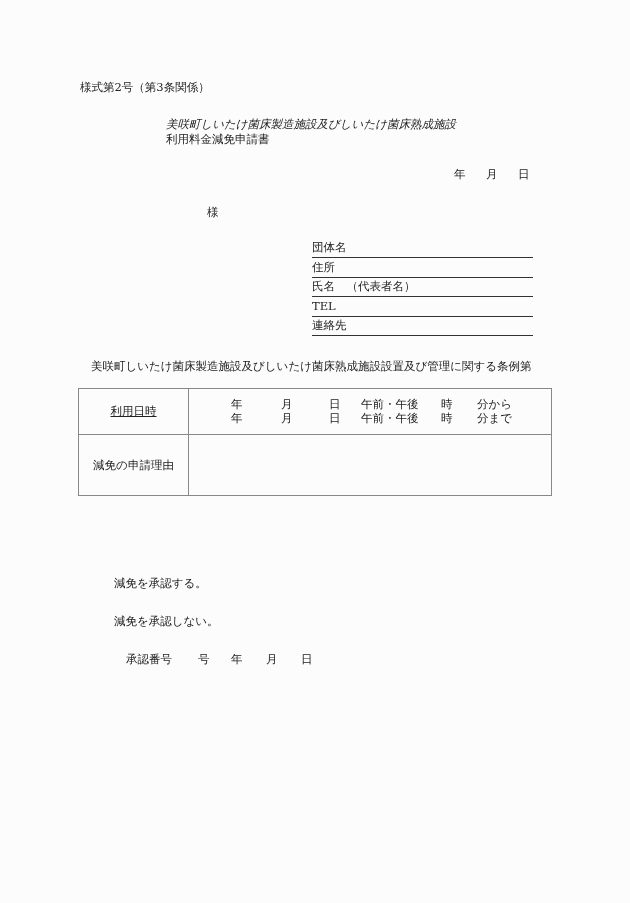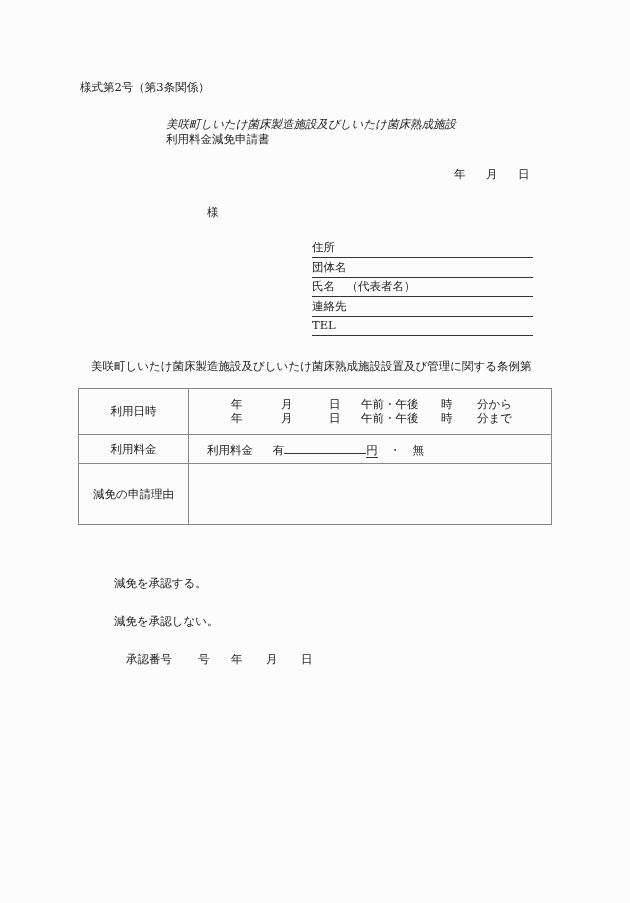--- a/index.html
+++ b/index.html
@@ -21,21 +21,21 @@
     margin-bottom: 1.5px; font-size: 11.5px;
   }
   .body-text { left: 80px; top: 352px; width: 475px; line-height: 16.5px; white-space: normal; margin-top: 6px; }
   .body-text .indent { padding-left: 11px; }
   table.form-table {
     position: absolute; left: 78px; top: 388px; width: 474px;
     border-collapse: collapse; font-size: 11.5px;
   }
   table.form-table td { border: 1px solid #888; padding: 0; vertical-align: middle; }
   td.label { width: 109px; text-align: center; }
-  .row-date td { height: 45px; }
+  .row-date td { height: 45px; text-decoration: underline; }
   .row-facility td { height: 28px; }
   .row-fee td { height: 28px; }
   .row-reason td { height: 60px; }
   .date-lines { padding-left: 42px; line-height: 13.5px; }
   .date-lines .seg { display: inline-block; }
   .cell-text { padding-left: 18px; }
   .fee-blank { display: inline-block; width: 82px; border-bottom: 1px solid #333; height: 12px; vertical-align: baseline; }
   .yen { border-bottom: 1px solid #333; }
   .approve { left: 114px; top: 576px; }
   .not-approve { left: 114px; top: 614px; }
@@ -50,25 +50,25 @@
 <div class="abs title-1">美咲町しいたけ菌床製造施設及びしいたけ菌床熟成施設</div>
 <div class="abs title-2">利用料金減免申請書</div>
 
 <div class="abs date-row">
   <span style="width:32px;">年</span><span style="width:32px;">月</span><span>日</span>
 </div>
 
 <div class="abs addressee">様</div>
 
 <div class="abs applicant">
+  <div class="line"><span>団体名</span></div>
   <div class="line"><span>住所</span></div>
-  <div class="line"><span>団体名</span></div>
   <div class="line"><span>氏名　（代表者名）</span></div>
+  <div class="line"><span>TEL</span></div>
   <div class="line"><span>連絡先</span></div>
-  <div class="line"><span>TEL</span></div>
 </div>
 
 <div class="abs body-text">
   <div class="indent">美咲町しいたけ菌床製造施設及びしいたけ菌床熟成施設設置及び管理に関する条例第</div>
 </div>
 
 <table class="form-table">
   <tbody>
       <tr class="row-date">
     <td class="label">利用日時</td>
@@ -76,29 +76,20 @@
       <div class="date-lines">
         <div>
           <span class="seg" style="width:50px">年</span><span class="seg" style="width:48px">月</span><span class="seg" style="width:32px">日</span><span class="seg" style="width:80px">午前・午後</span><span class="seg" style="width:36px">時</span><span class="seg">分から</span>
         </div>
         <div>
           <span class="seg" style="width:50px">年</span><span class="seg" style="width:48px">月</span><span class="seg" style="width:32px">日</span><span class="seg" style="width:80px">午前・午後</span><span class="seg" style="width:36px">時</span><span class="seg">分まで</span>
         </div>
       </div>
     </td>
   </tr>
-  <tr class="row-fee">
-    <td class="label">利用料金</td>
-    <td>
-      <span class="cell-text">利用料金</span>
-      <span style="display:inline-block;width:16px"></span><span>有</span><span class="fee-blank"></span><span class="yen">円</span>
-      <span style="display:inline-block;width:8px"></span><span>・</span>
-      <span style="display:inline-block;width:8px"></span><span>無</span>
-    </td>
-  </tr>
   <tr class="row-reason">
     <td class="label">減免の申請理由</td>
     <td></td>
   </tr>
 </tbody>
   </table>
 
 <div class="abs approve">減免を承認する。</div>
 <div class="abs not-approve">減免を承認しない。</div>
 

